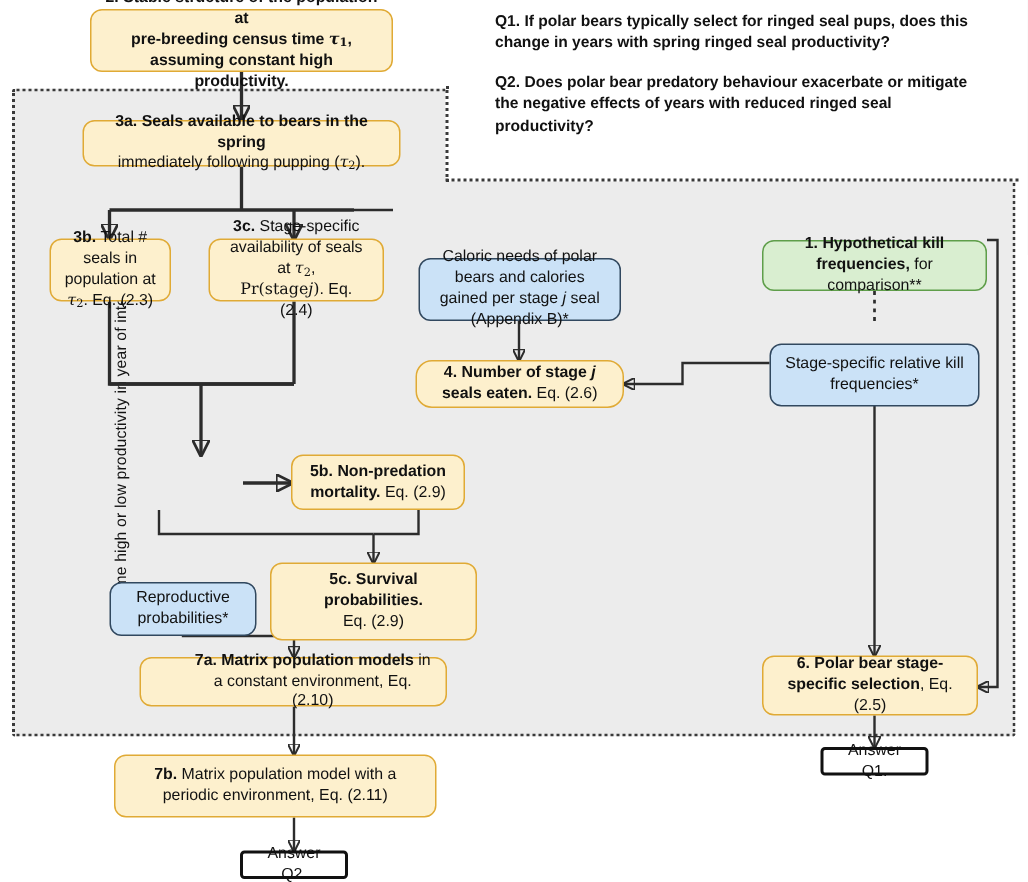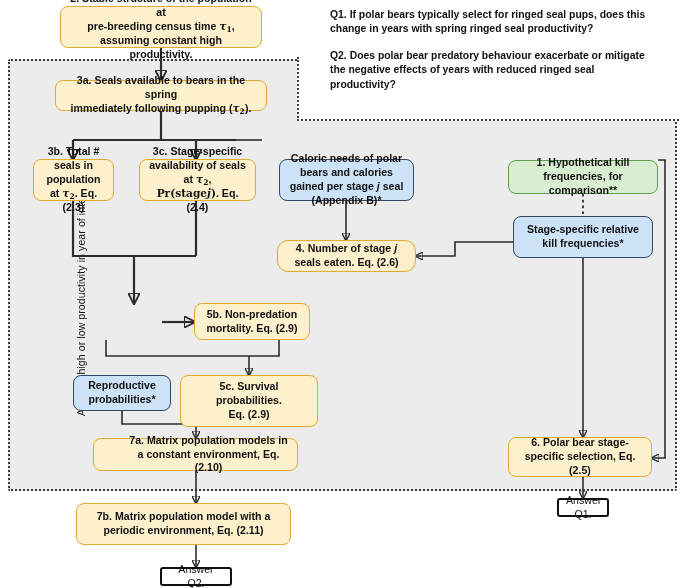--- a/index.html
+++ b/index.html
@@ -62,21 +62,21 @@
     justify-content: center;
     text-align: center;
     padding: 5px 8px;
     font-size: 10.6px;
     line-height: 1.32;
     color: #111;
   }
   .node .inner { width: 100%; }
   .node b { font-weight: bold; }
   .yellow { background: #fdf0cd; border: 1.7px solid #e0aa35; }
-  .blue   { background: #cbe2f7; border: 1.7px solid #31485f; }
+  .blue   { background: #cbe2f7; border: 1.7px solid #31485f; margin-top: 13px; }
   .green  { background: #d9eed0; border: 1.7px solid #5f9e4a; }
   .answer {
     background: #ffffff;
     border: 2px solid #111;
     border-radius: 3px;
     font-size: 10.6px;
     padding: 3px 7px;
   }
 
   
@@ -88,21 +88,21 @@
     font-weight: bold;
     line-height: 1.36;
     color: #111;
   }
   .questions .q2 { margin-top: 13px; }
 
   .it { font-style: italic; }
   .tau { font-family: "DejaVu Serif", serif; font-style: italic; }
   .sub { font-size: 7.6px; vertical-align: -0.22em; font-family: "DejaVu Serif", serif; font-style: normal; }
   .serif { font-family: "DejaVu Serif", serif; }
-  .nb { font-weight: bold; }
+  .nb { font-weight: normal; }
 </style>
 </head>
 <body>
 
 <div id="root">
 
   <div class="grey-panel"></div>
   <div class="white-notch"></div>
 
   <div class="side-label">Assume high or low productivity in year of interest</div>
@@ -240,21 +240,21 @@
   <div class="node yellow" style="left:76px; top:503px; width:215px; height:42px;">
     <div class="inner">
       <b>7b.</b> <span class="nb">Matrix population model with a periodic environment, Eq. (2.11)</span>
     </div>
   </div>
 
   <div class="node answer" style="left:160px; top:567px; width:72px; height:19px;">
     <div class="inner">Answer Q2.</div>
   </div>
 
-  <div class="node answer" style="left:547px; top:498px; width:52px; height:19px;margin-left:10px;">
+  <div class="node answer" style="left:547px; top:498px; width:72px; height:19px;">
     <div class="inner">Answer Q1.</div>
   </div>
 
   <div class="questions">
     <div>Q1. If polar bears typically select for ringed seal pups, does this change in years with spring ringed seal productivity?</div>
     <div class="q2">Q2. Does polar bear predatory behaviour exacerbate or mitigate the negative effects of years with reduced ringed seal productivity?</div>
   </div>
 
 </div>
 

